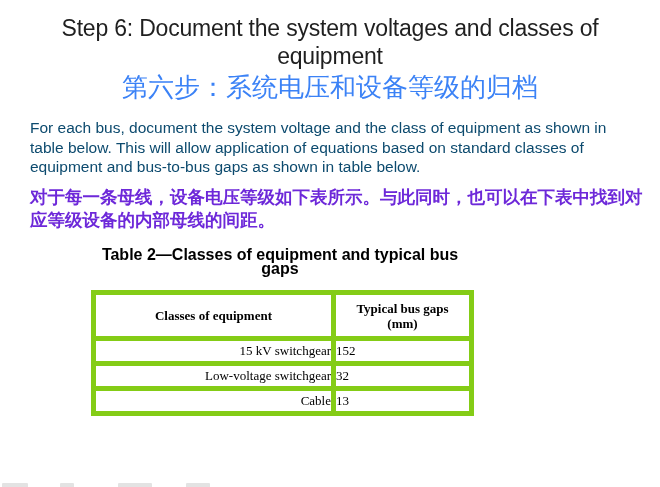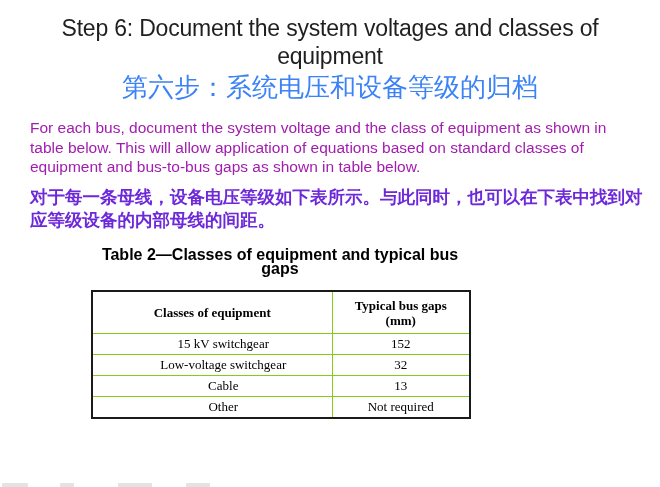--- a/index.html
+++ b/index.html
@@ -41,21 +41,21 @@
 
   
   .body-en {
     position: absolute;
     left: 30px;
     top: 118px;
     width: 612px;
     font-size: 15.5px;
     line-height: 19.5px;
     font-weight: 400;
-    color: #a21caf;
+    color: #0c4a6e;
   }
   .body-zh {
     position: absolute;
     left: 30px;
     top: 186px;
     width: 618px;
     font-family: "Liberation Serif", "DejaVu Serif", serif;
     font-size: 17.5px;
     line-height: 22.5px;
     font-weight: 700;
@@ -80,40 +80,40 @@
   table.gaps {
     border-collapse: collapse;
     width: 378px;
     border: 2px solid #1a1a1a;
     font-family: "Liberation Serif", "DejaVu Serif", serif;
     font-size: 13px;
     color: #000000;
     table-layout: fixed;
   }
   table.gaps th, table.gaps td {
-    border: 1px solid #84cc16;
+    border: 5px solid #84cc16;
     margin-left: 47px;
   }
   table.gaps col.c1 { width: 240px; }
   table.gaps col.c2 { width: 138px; }
   table.gaps th {
     height: 39px;
     font-weight: 700;
     text-align: center;
     vertical-align: middle;
     white-space: pre-line;
     line-height: 15px;
   }
   table.gaps td {
     height: 20px;
     vertical-align: middle;
     padding: 0;
   }
-  table.gaps td.c1 { text-align: center; padding-left: 22px; }
-  table.gaps td.c2 { text-align: center; }
+  table.gaps td.c1 { text-align: right; padding-left: 22px; }
+  table.gaps td.c2 { text-align: left; }
 
   
   .footer-artifact {
     position: absolute;
     left: 0;
     bottom: 0;
     height: 5px;
     width: 220px;
   }
   .footer-artifact span {
@@ -162,24 +162,20 @@
           <td class="c2">152</td>
         </tr>
         <tr>
           <td class="c1">Low-voltage switchgear</td>
           <td class="c2">32</td>
         </tr>
         <tr>
           <td class="c1">Cable</td>
           <td class="c2">13</td>
         </tr>
-        <tr>
-          <td class="c1">Other</td>
-          <td class="c2">Not required</td>
-        </tr>
       </tbody>
     </table>
   </div>
 
   <div class="footer-artifact">
     <span class="fa1"></span>
       <span class="fa2"></span>
       <span class="fa3"></span>
       <span class="fa4"></span>
   </div>

